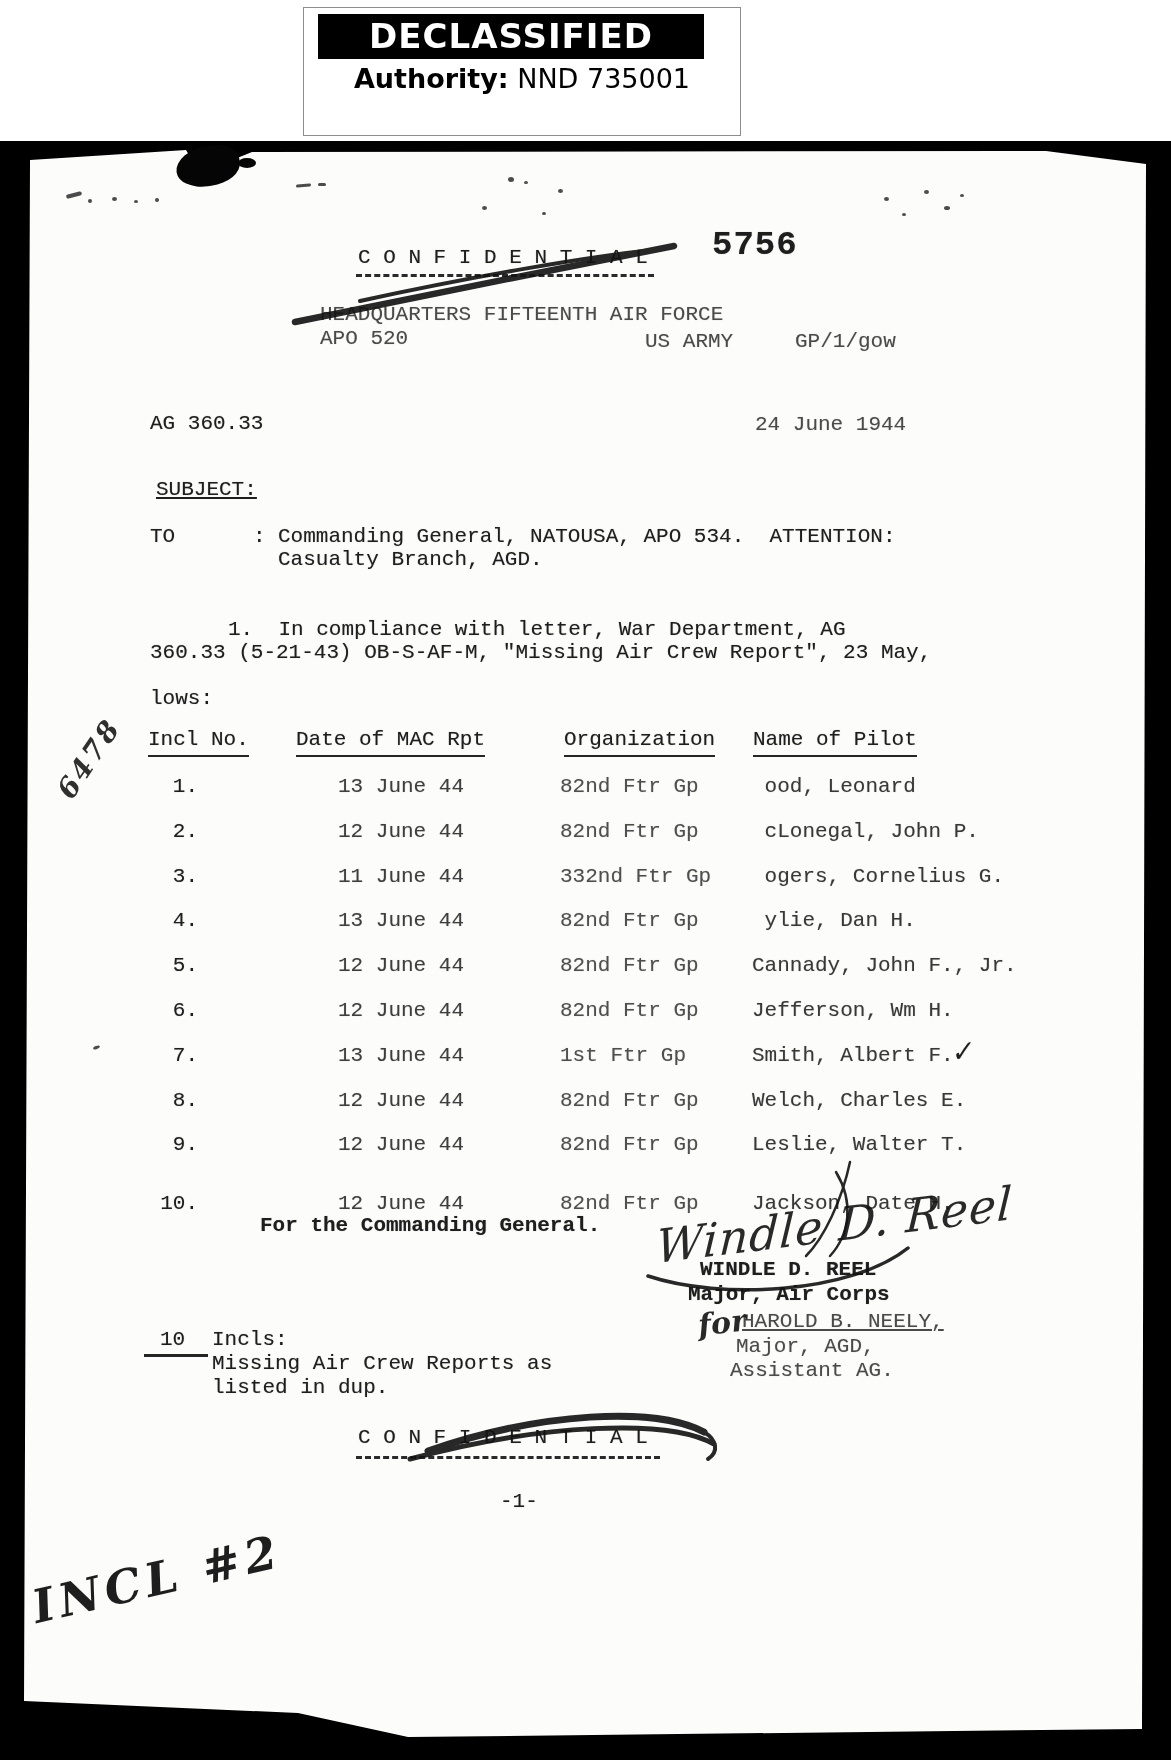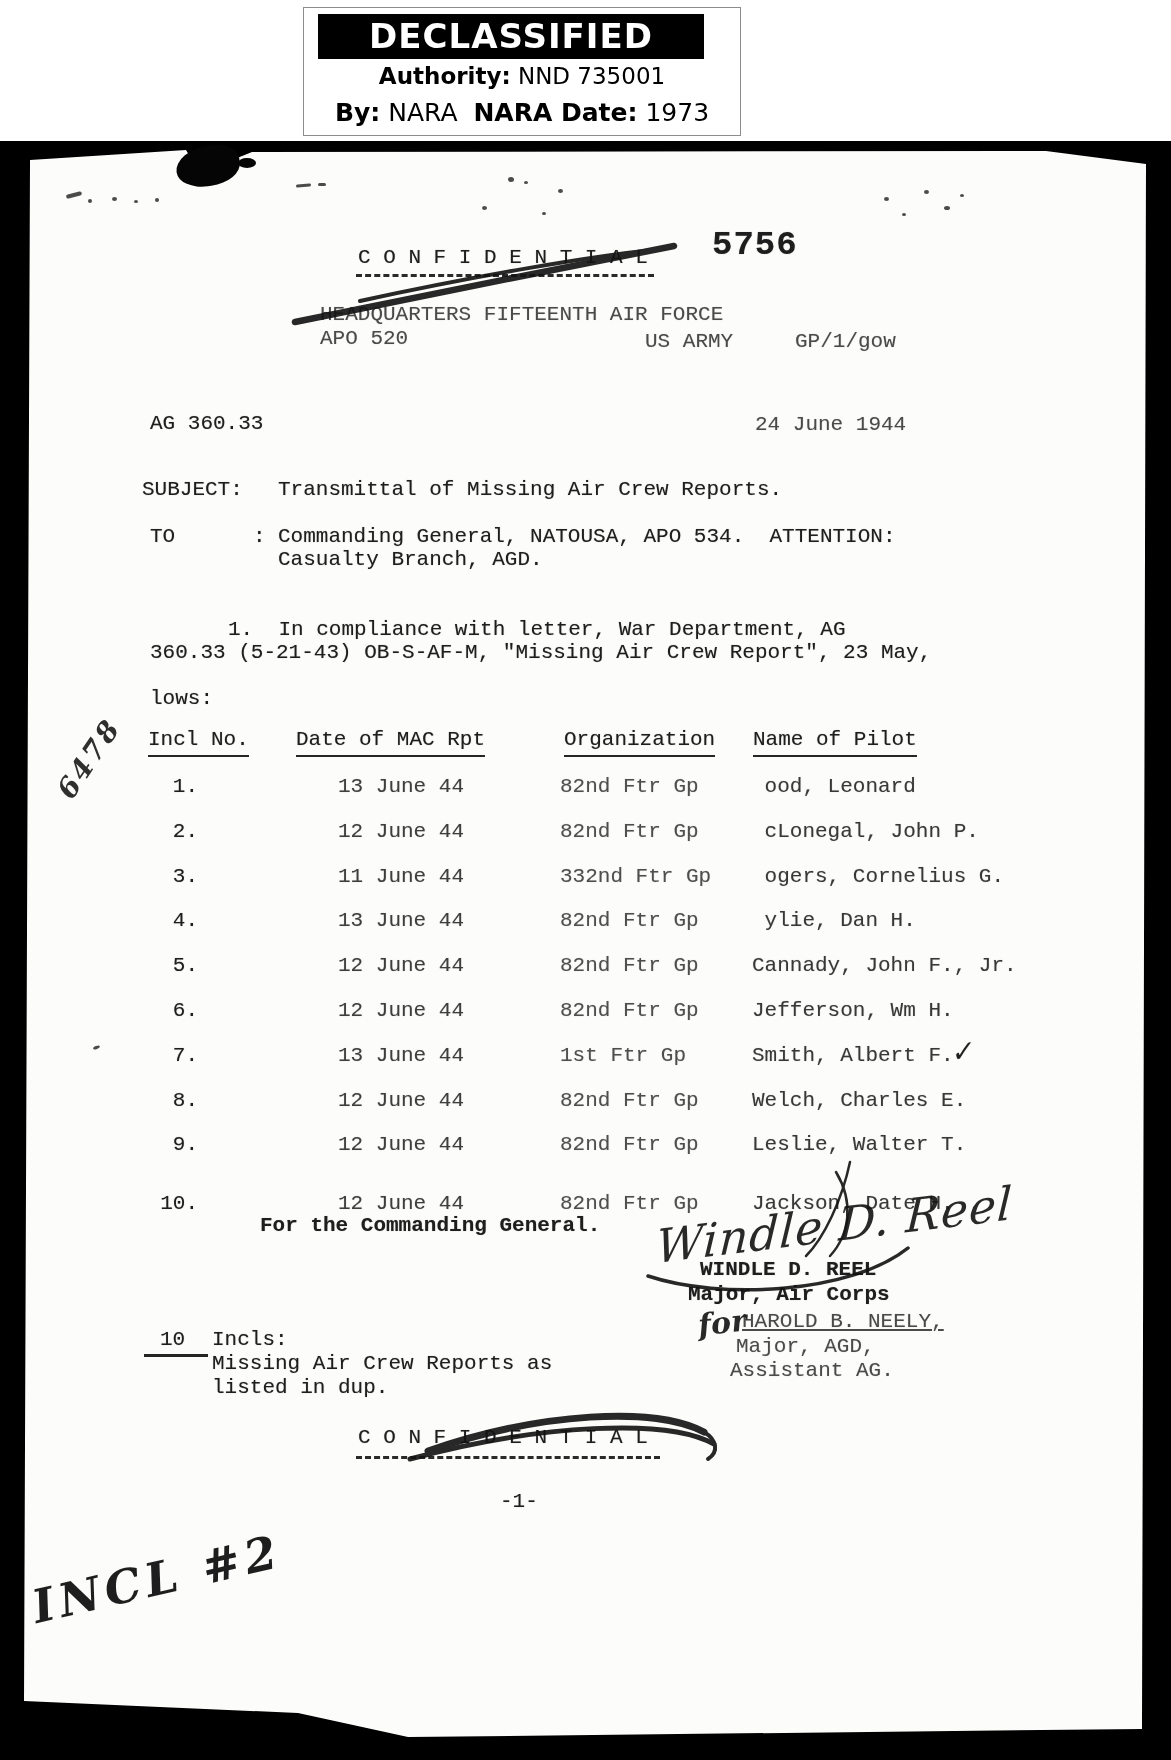--- a/index.html
+++ b/index.html
@@ -4,21 +4,21 @@
 <style>
   html,body{margin:0;padding:0;background:#222;}
   #screen{position:relative;width:1171px;height:1760px;background:#000;overflow:hidden;
           font-family:"Liberation Sans",sans-serif;}
   
   .top-strip{position:absolute;left:0;top:0;width:1171px;height:141px;background:#fff;}
   .banner{position:absolute;left:303px;top:7px;width:436px;height:127px;background:#fff;
           border:1px solid #8d8d8d;font-family:"DejaVu Sans",sans-serif;}
   .banner .bar{position:absolute;left:14px;top:6px;width:386px;height:45px;background:#000;
           color:#fff;text-align:center;font-weight:bold;font-size:34px;line-height:45px;letter-spacing:1px;}
-  .banner .l1{position:absolute;left:0;top:55px;width:100%;text-align:center;font-size:23px;color:#000;}
+  .banner .l1{position:absolute;left:0;top:55px;width:100%;text-align:center;font-size:27px;color:#000;}
   .banner .l2{position:absolute;left:0;top:90px;width:100%;text-align:center;font-size:25px;color:#000;}
   .banner b{font-weight:bold;}
   
   .page{position:absolute;left:0;top:0;width:1171px;height:1760px;background:#fcfcfa;
         clip-path:polygon(30px 160px,186px 150px,200px 173px,252px 152px,1046px 151px,
                           1146px 164px,1142px 1729px,408px 1737px,298px 1713px,24px 1701px);}
   .blob{position:absolute;background:#050505;}
   .speck{position:absolute;background:#2b2b2b;border-radius:50%;opacity:.85;}
   
   .typed{position:absolute;font-family:"Liberation Mono","DejaVu Sans Mono",monospace;
@@ -49,21 +49,20 @@
 </style>
 </head>
 <body>
 
 <div id="screen">
 
   <div class="top-strip"></div>
   <div class="banner">
     <div class="bar">DECLASSIFIED</div>
     <div class="l1"><b>Authority:</b>&nbsp;<span>NND 735001</span></div>
-    <div class="l2"><b>By:</b>&nbsp;<span>NARA</span>&nbsp;&nbsp;<b>NARA Date:</b>&nbsp;<span>1973</span></div>
   </div>
 
   <div class="page"></div>
 
   <div class="blob" style="left:176px;top:146px;width:64px;height:40px;border-radius:58% 42% 52% 48%;transform:rotate(-8deg);"></div>
   <div class="blob" style="left:238px;top:158px;width:18px;height:10px;border-radius:50%;"></div>
   <i class="speck" style="left:66px;top:193px;width:16px;height:4px;transform:rotate(-15deg);border-radius:2px;"></i>
   <i class="speck" style="left:88px;top:199px;width:4px;height:4px;"></i>
   <i class="speck" style="left:112px;top:197px;width:5px;height:4px;"></i>
   <i class="speck" style="left:134px;top:200px;width:4px;height:3px;"></i>
@@ -85,22 +84,21 @@
   <div class="typed" style="left:358px;top:246px;">C O N F I D E N T I A L</div>
   <div class="dash-u" style="left:356px;top:274px;width:298px;"></div>
   <div class="typed docnum" style="left:712px;top:234px;">5756</div>
   <div class="typed faded" style="left:320px;top:303px;">HEADQUARTERS FIFTEENTH AIR FORCE</div>
   <div class="typed faded" style="left:320px;top:327px;">APO 520</div>
   <div class="typed faded" style="left:645px;top:330px;">US ARMY</div>
   <div class="typed faded" style="left:795px;top:330px;">GP/1/gow</div>
   <div class="typed" style="left:150px;top:412px;">AG 360.33</div>
   <div class="typed faded" style="left:755px;top:413px;">24 June 1944</div>
 
-  <div class="typed" style="left:142px;top:478px;">SUBJECT:</div>
-  <div class="typed" style="left:278px;top:478px;">Transmittal of Missing Air Crew Reports.</div>
+  <div class="typed" style="left:156px;top:478px;text-decoration:underline;">SUBJECT:</div>
   <div class="typed" style="left:150px;top:525px;">TO</div>
   <div class="typed" style="left:253px;top:525px;">:</div>
   <div class="typed" style="left:278px;top:525px;">Commanding General, NATOUSA, APO 534.  ATTENTION:</div>
   <div class="typed" style="left:278px;top:548px;">Casualty Branch, AGD.</div>
 
   <div class="typed" style="left:228px;top:618px;">1.  In compliance with letter, War Department, AG</div>
   <div class="typed" style="left:150px;top:641px;">360.33 (5-21-43) OB-S-AF-M, "Missing Air Crew Report", 23 May,</div>
   <div class="typed" style="left:150px;top:687px;">lows:</div>
 
   <div class="typed th" style="left:148px;top:728px;">Incl No.</div>

